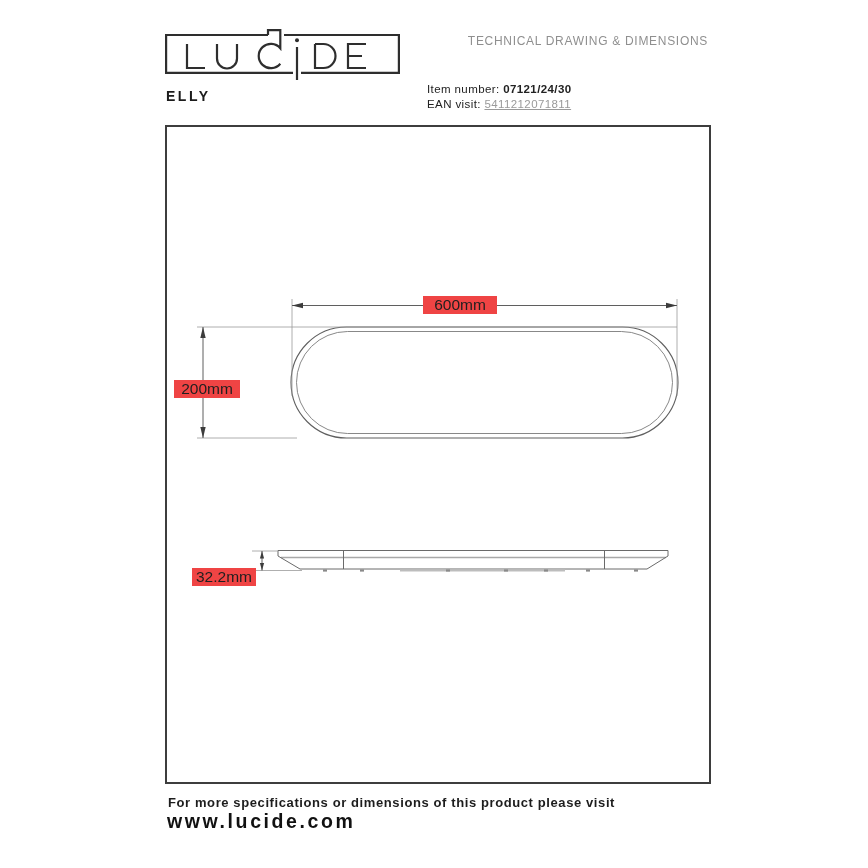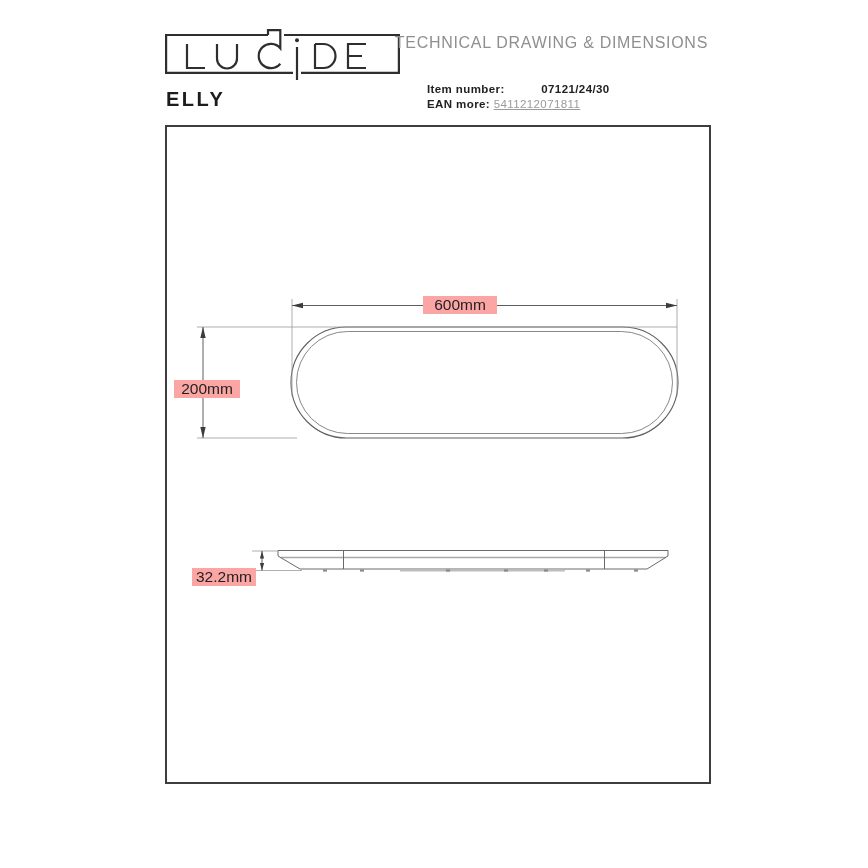--- a/index.html
+++ b/index.html
@@ -4,38 +4,38 @@
 <style>
   * { margin:0; padding:0; box-sizing:border-box; }
   html,body { width:868px; height:868px; background:#ffffff; overflow:hidden;
               font-family:"Liberation Sans", sans-serif; }
   .page { position:relative; width:868px; height:868px; background:#fff; }
 
   
   .logo { position:absolute; left:165px; top:28px; width:235px; height:58px; }
   .sr-only { position:absolute; width:1px; height:1px; overflow:hidden; clip:rect(0 0 0 0); white-space:nowrap; }
 
-  .product-name { position:absolute; left:166px; top:88px; font-size:20px; font-weight:700;
+  .product-name { position:absolute; left:166px; top:88px; font-size:14px; font-weight:700;
                   letter-spacing:2.5px; color:#1c1c1c;text-align:center; }
 
-  .doc-title { position:absolute; right:160px; top:34px; font-size:16px; letter-spacing:0.7px;
+  .doc-title { position:absolute; right:160px; top:34px; font-size:12px; letter-spacing:0.7px;
                color:#8f8f8f; white-space:nowrap; }
 
   .codes { position:absolute; left:427px; top:82px; font-size:11.5px; line-height:14.5px;
            letter-spacing:0.4px; color:#222; }
-  .codes .lbl { font-weight:700; color:#222;margin-top:40px; }
-  .codes .val-bold { font-weight:700; color:#222;margin-left:33px; }
+  .codes .lbl { font-weight:400; color:#222;margin-top:40px; }
+  .codes .val-bold { font-weight:700; color:#222; }
   .codes .val-gray { font-weight:400; color:#9a9a9a;text-decoration:underline; }
 
   
   .drawing-box { position:absolute; left:165px; top:125px; width:546px; height:659px;
                  border:2px solid #3d3d3d; background:#fff; }
   .drawing-box svg { position:absolute; left:-2px; top:-2px; }
 
-  .dim { position:absolute; font-size:15.5px; color:#1f1f1f; background:#fca5a5;
+  .dim { position:absolute; font-size:15.5px; color:#1f1f1f; background:#ef4444;
          text-align:center; line-height:18px; white-space:nowrap; }
   .dim-600 { left:423px; top:296px; width:74px; }
   .dim-200 { left:174px; top:380px; width:66px; }
   .dim-32  { left:192px; top:568px; width:64px; }
 
   
   .footer-note { position:absolute; left:168px; top:795px; font-size:13px; font-weight:700;
                  letter-spacing:0.6px; color:#1d1d1d; }
   .website { position:absolute; left:167px; top:810px; font-size:19.5px; font-weight:700;
              letter-spacing:2.6px; color:#111; cursor:pointer; }
@@ -73,21 +73,21 @@
   <div class="product-name">ELLY</div>
 
   <div class="doc-title">TECHNICAL DRAWING &amp; DIMENSIONS</div>
 
   <div class="codes">
     <div>
       <span class="lbl">Item number:</span>
       <span class="val-bold">07121/24/30</span>
     </div>
     <div>
-      <span class="lbl">EAN more:</span>
+      <span class="lbl">EAN visit:</span>
       <span class="val-gray">5411212071811</span>
     </div>
   </div>
 
   <div class="drawing-box">
     <svg width="546" height="659" viewBox="165 125 546 659">
 
       <g fill="none">
         <rect x="291" y="327" width="387" height="111" rx="55.5" stroke="#5f5f5f" stroke-width="1.1"></rect>
         <rect x="296.5" y="331.5" width="376" height="102" rx="51" stroke="#7a7a7a" stroke-width="0.9"></rect>
@@ -142,14 +142,16 @@
       </g>
       <polygon points="262,551 259.9,558.5 264.1,558.5" fill="#3c3c3c"></polygon>
       <polygon points="262,570.5 259.9,563 264.1,563" fill="#3c3c3c"></polygon>
     </svg>
   </div>
 
   <div class="dim dim-600">600mm</div>
   <div class="dim dim-200">200mm</div>
   <div class="dim dim-32">32.2mm</div>
 
+  <div class="footer-note">For more specifications or dimensions of this product please visit</div>
+  <div class="website">www.lucide.com</div>
 
 </div>
 
 </body></html>

